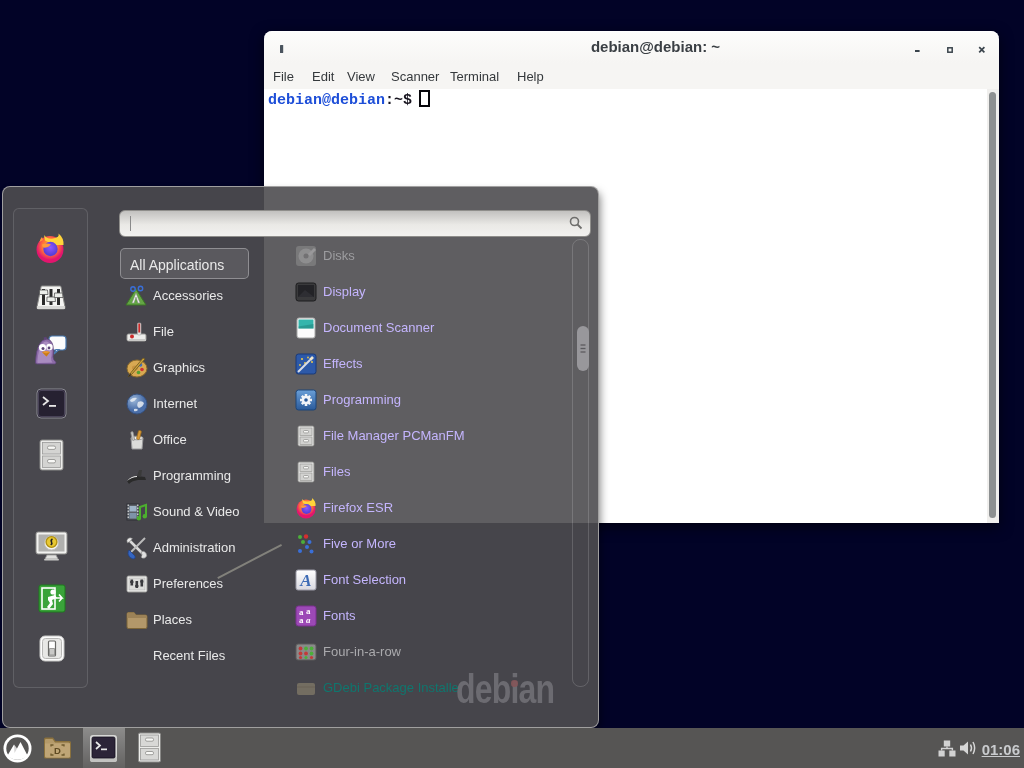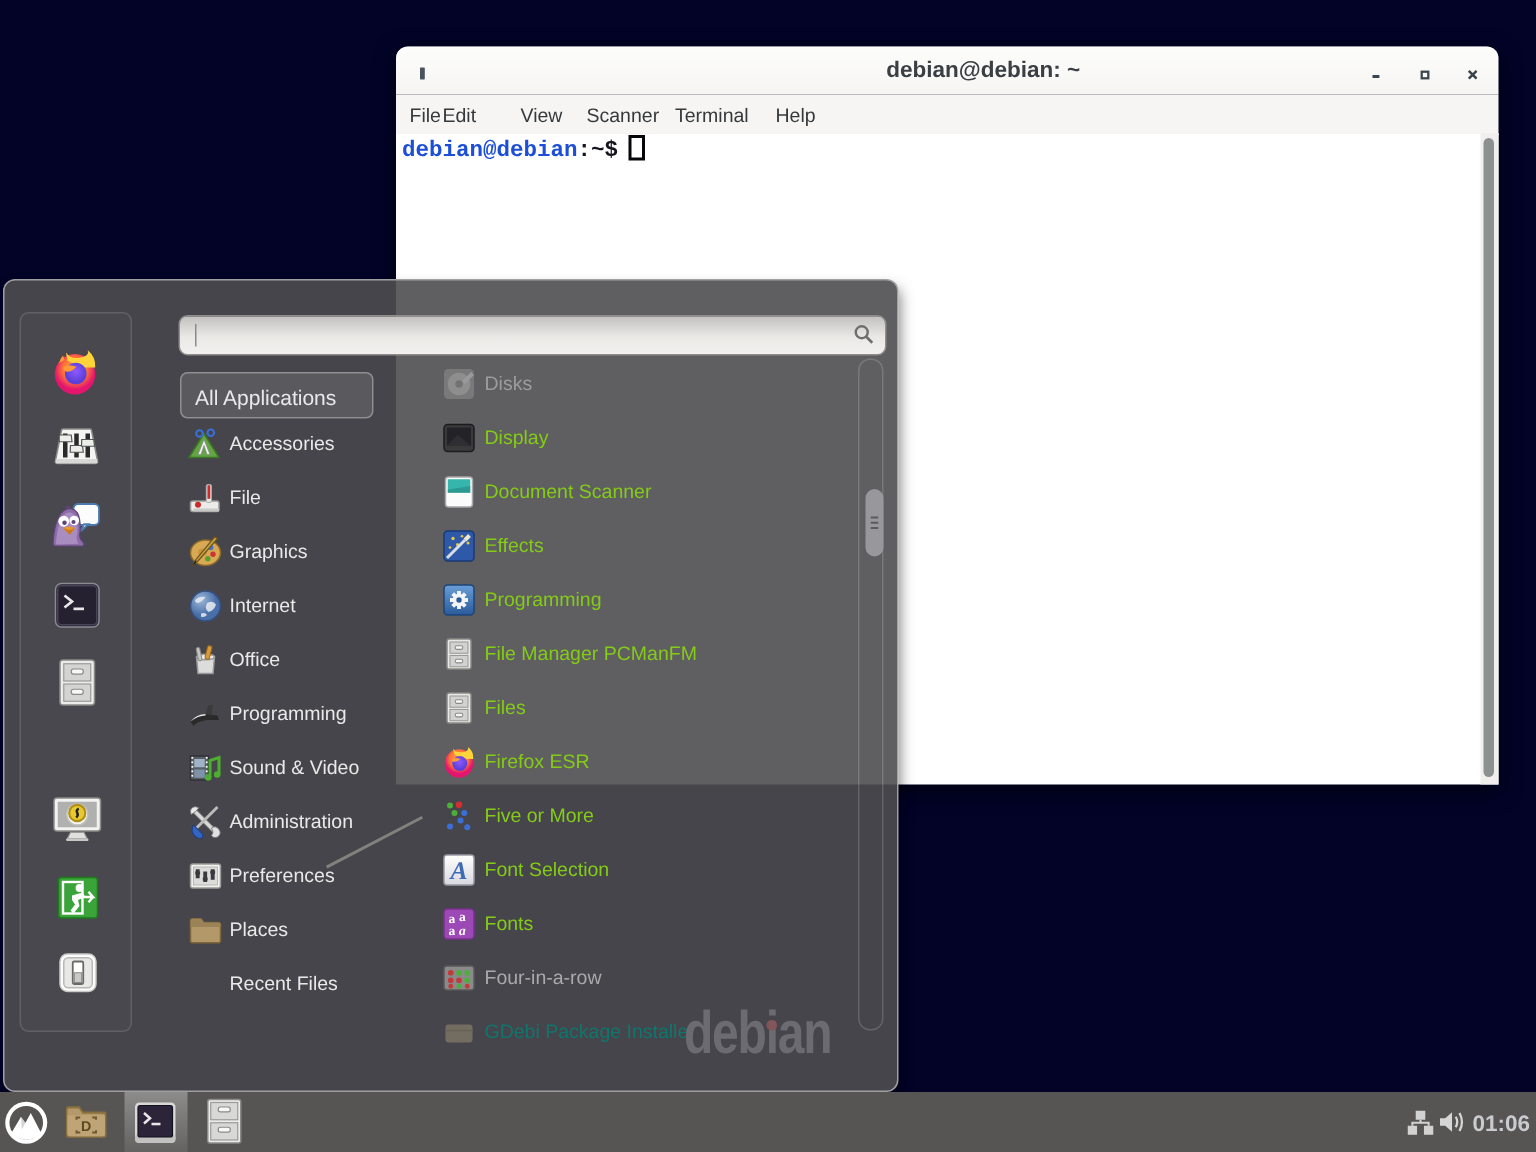--- a/index.html
+++ b/index.html
@@ -34,55 +34,55 @@
   #favbox{left:10px;top:21px;width:73px;height:478px;
           border:1px solid rgba(255,255,255,.13);border-radius:6px;
           background:rgba(255,255,255,.02);}
   #search{left:116px;top:23px;width:470px;height:25px;border-radius:6px;
           border:1px solid #8f8e8b;
           background:linear-gradient(#c2c1bf,#eae9e6 55%,#f2f1ef);}
   #scursor{left:10px;top:5px;width:1px;height:15px;background:#8a8a8a;}
   #allapps{left:117px;top:61px;width:127px;height:29px;border-radius:5px;
            background:rgba(255,255,255,.11);border:1px solid rgba(255,255,255,.32);}
   .cat{position:absolute;left:150px;font-size:13px;color:#e9e9e9;}
-  .app{position:absolute;left:320px;font-size:13px;color:#84cc16;}
+  .app{position:absolute;left:320px;font-size:13px;color:#c4b5fd;}
   .icat{position:absolute;left:122px;width:24px;height:24px;}
   .iapp{position:absolute;left:292px;width:22px;height:22px;}
   .ifav{position:absolute;}
   #appsb{left:569px;top:52px;width:15px;height:446px;border:1px solid rgba(255,255,255,.16);
          border-radius:8px;}
   #appthumb{left:574px;top:139px;width:12px;height:45px;background:#98979b;border-radius:6px;}
   #wmark{left:453px;top:480px;font-size:40px;font-weight:bold;color:#6c6b71;letter-spacing:-1px;transform:scaleX(.8);transform-origin:0 0;}
   #mline{left:215px;top:390px;width:72px;height:1.6px;background:rgba(190,190,172,.5);
          transform:rotate(-27.5deg);transform-origin:0 100%;}
 
   
   #panel{left:0;top:728px;width:1024px;height:40px;background:#565554;}
   #wlbtn{left:83px;top:0;width:42px;height:40px;
          background:linear-gradient(rgba(255,255,255,.32),rgba(255,255,255,.08));}
-  #clock{right:4px;top:13px;font-size:15px;font-weight:bold;color:#c9cbce;}
+  #clock{right:4px;top:13px;font-size:15px;font-weight:bold;color:#c9cbce;text-decoration:underline;}
 </style>
 </head>
 <body>
 
 <div class="abs" id="term">
   <div class="abs" id="tbar">
     <div class="abs" id="ttitle">debian@debian: ~</div>
     <svg class="abs" style="left:13px;top:13px" width="9" height="10" viewBox="0 0 9 10">
       <rect x="3" y="1" width="3.2" height="8" rx="0.5" fill="#4a545e"></rect>
     </svg>
     <svg class="abs" style="right:14px;top:14px" width="76" height="11" viewBox="0 0 76 11">
       <rect x="6" y="5" width="4.6" height="2" fill="#3a444c"></rect>
       <rect x="38.8" y="2.8" width="4.4" height="4.4" fill="none" stroke="#3a444c" stroke-width="1.5"></rect>
       <path d="M70.2 2.2 L75.4 7.4 M75.4 2.2 L70.2 7.4" stroke="#3a444c" stroke-width="1.7"></path>
     </svg>
   </div>
   <div class="abs" id="tmenu">
     <span class="mitem" style="left:9px">File</span>
-    <span class="mitem" style="left:31px">Edit</span>
+    <span class="mitem" style="left:48px">Edit</span>
     <span class="mitem" style="left:83px">View</span>
     <span class="mitem" style="left:127px">Scanner</span>
     <span class="mitem" style="left:186px">Terminal</span>
     <span class="mitem" style="left:253px">Help</span>
   </div>
   <div class="abs" id="tbody">
     <div class="abs" id="prompt"><span class="pg">debian@debian</span><span class="pd">:~$</span></div>
     <div class="abs" id="cursor"></div>
     <div class="abs" id="tscroll">
         <div class="abs" id="tthumb"></div>

